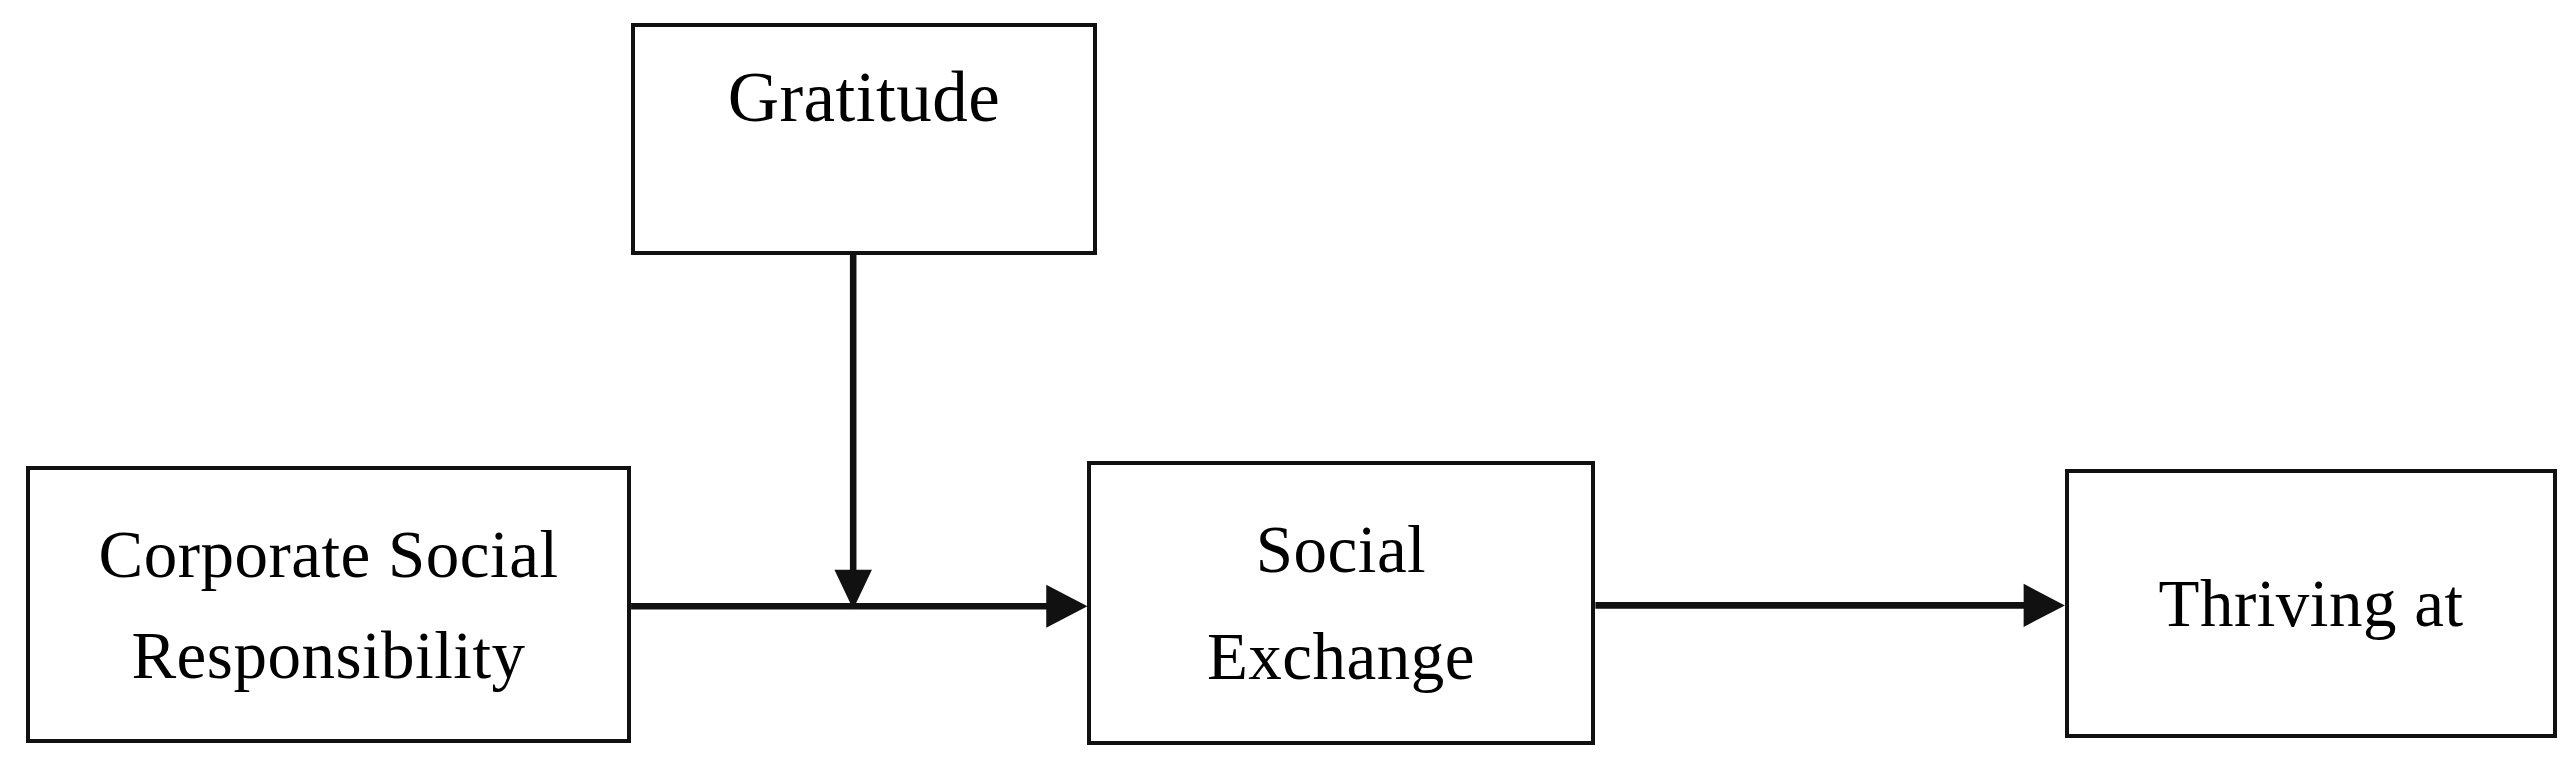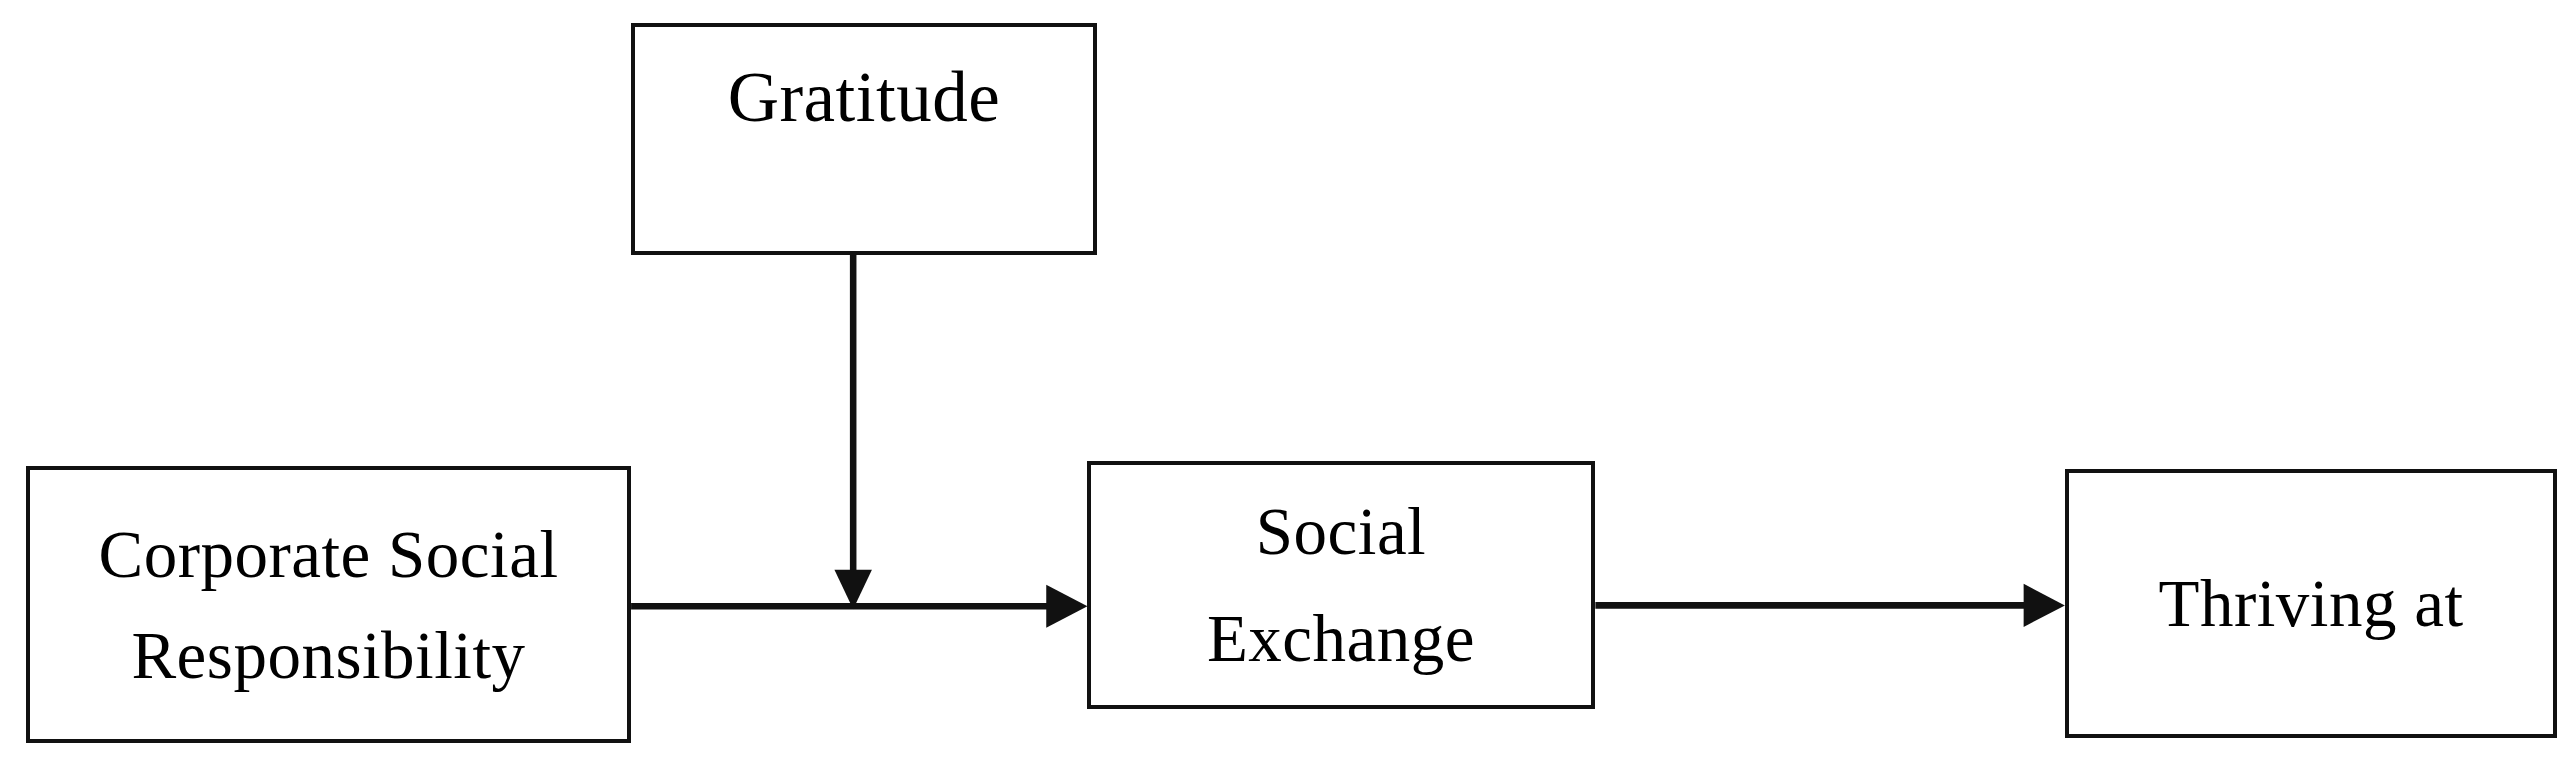--- a/index.html
+++ b/index.html
@@ -50,21 +50,21 @@
     top: 466px;
     width: 605px;
     height: 277px;
   }
   #node-csr .node-label { font-size: 67px; line-height: 1.5; }
 
   #node-social-exchange {
     left: 1087px;
     top: 461px;
     width: 508px;
-    height: 248px;
+    height: 284px;
   }
   #node-social-exchange .node-label { font-size: 67px; line-height: 1.6; }
 
   #node-thriving {
     left: 2065px;
     top: 469px;
     width: 492px;
     height: 269px;
   }
   #node-thriving .node-label { font-size: 67px; line-height: 1.6; }

